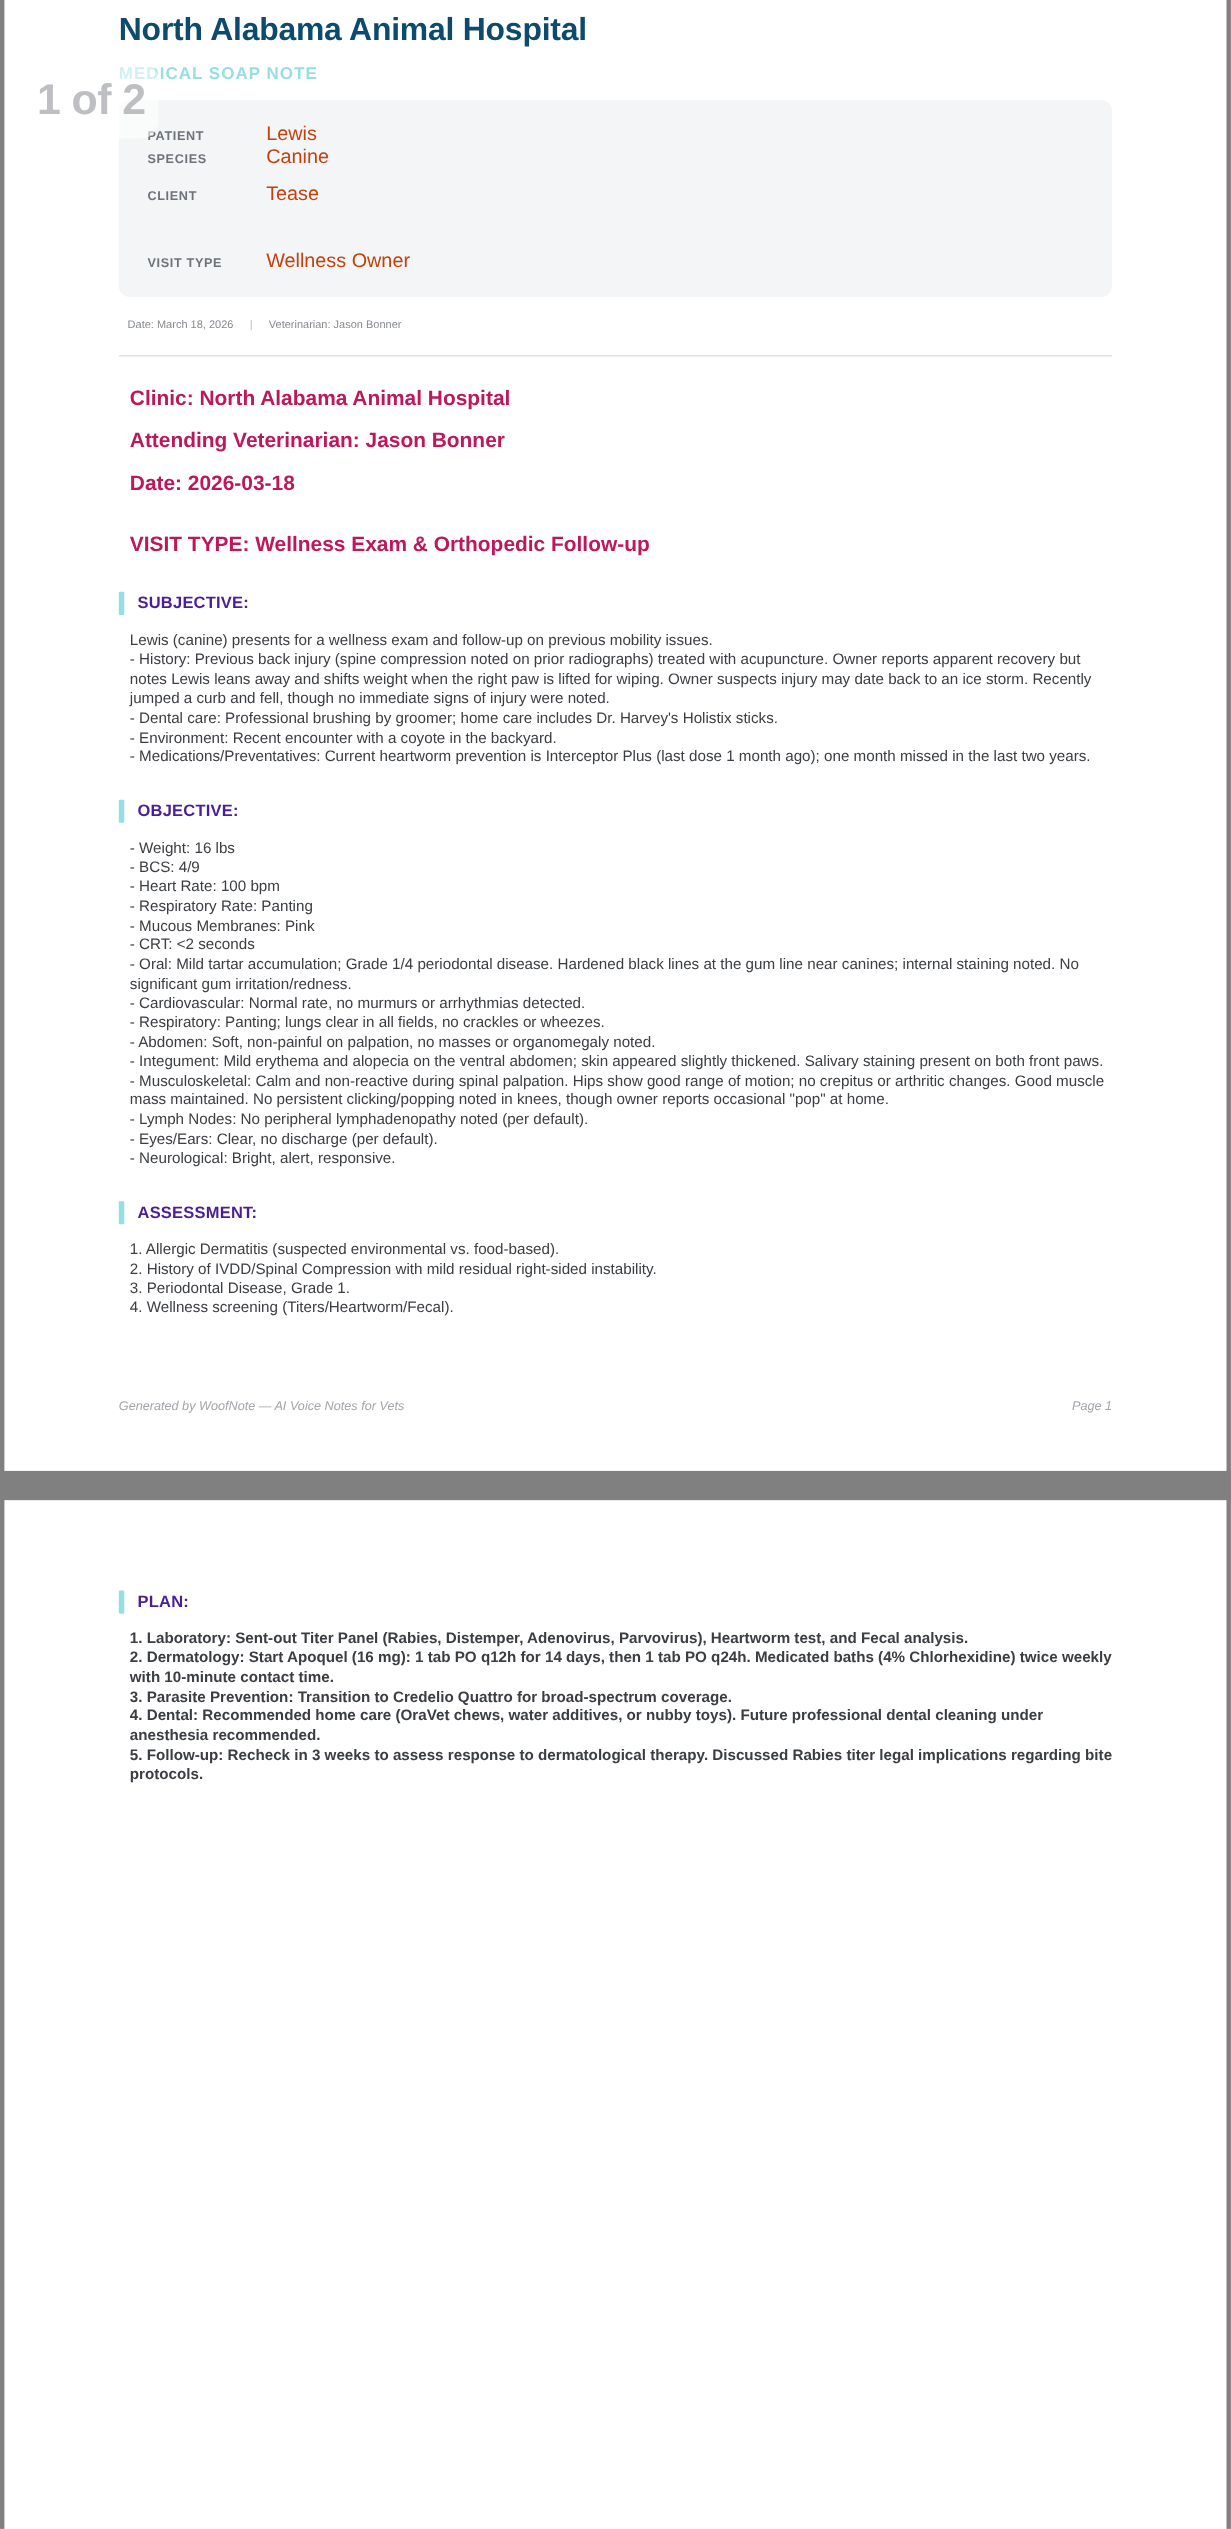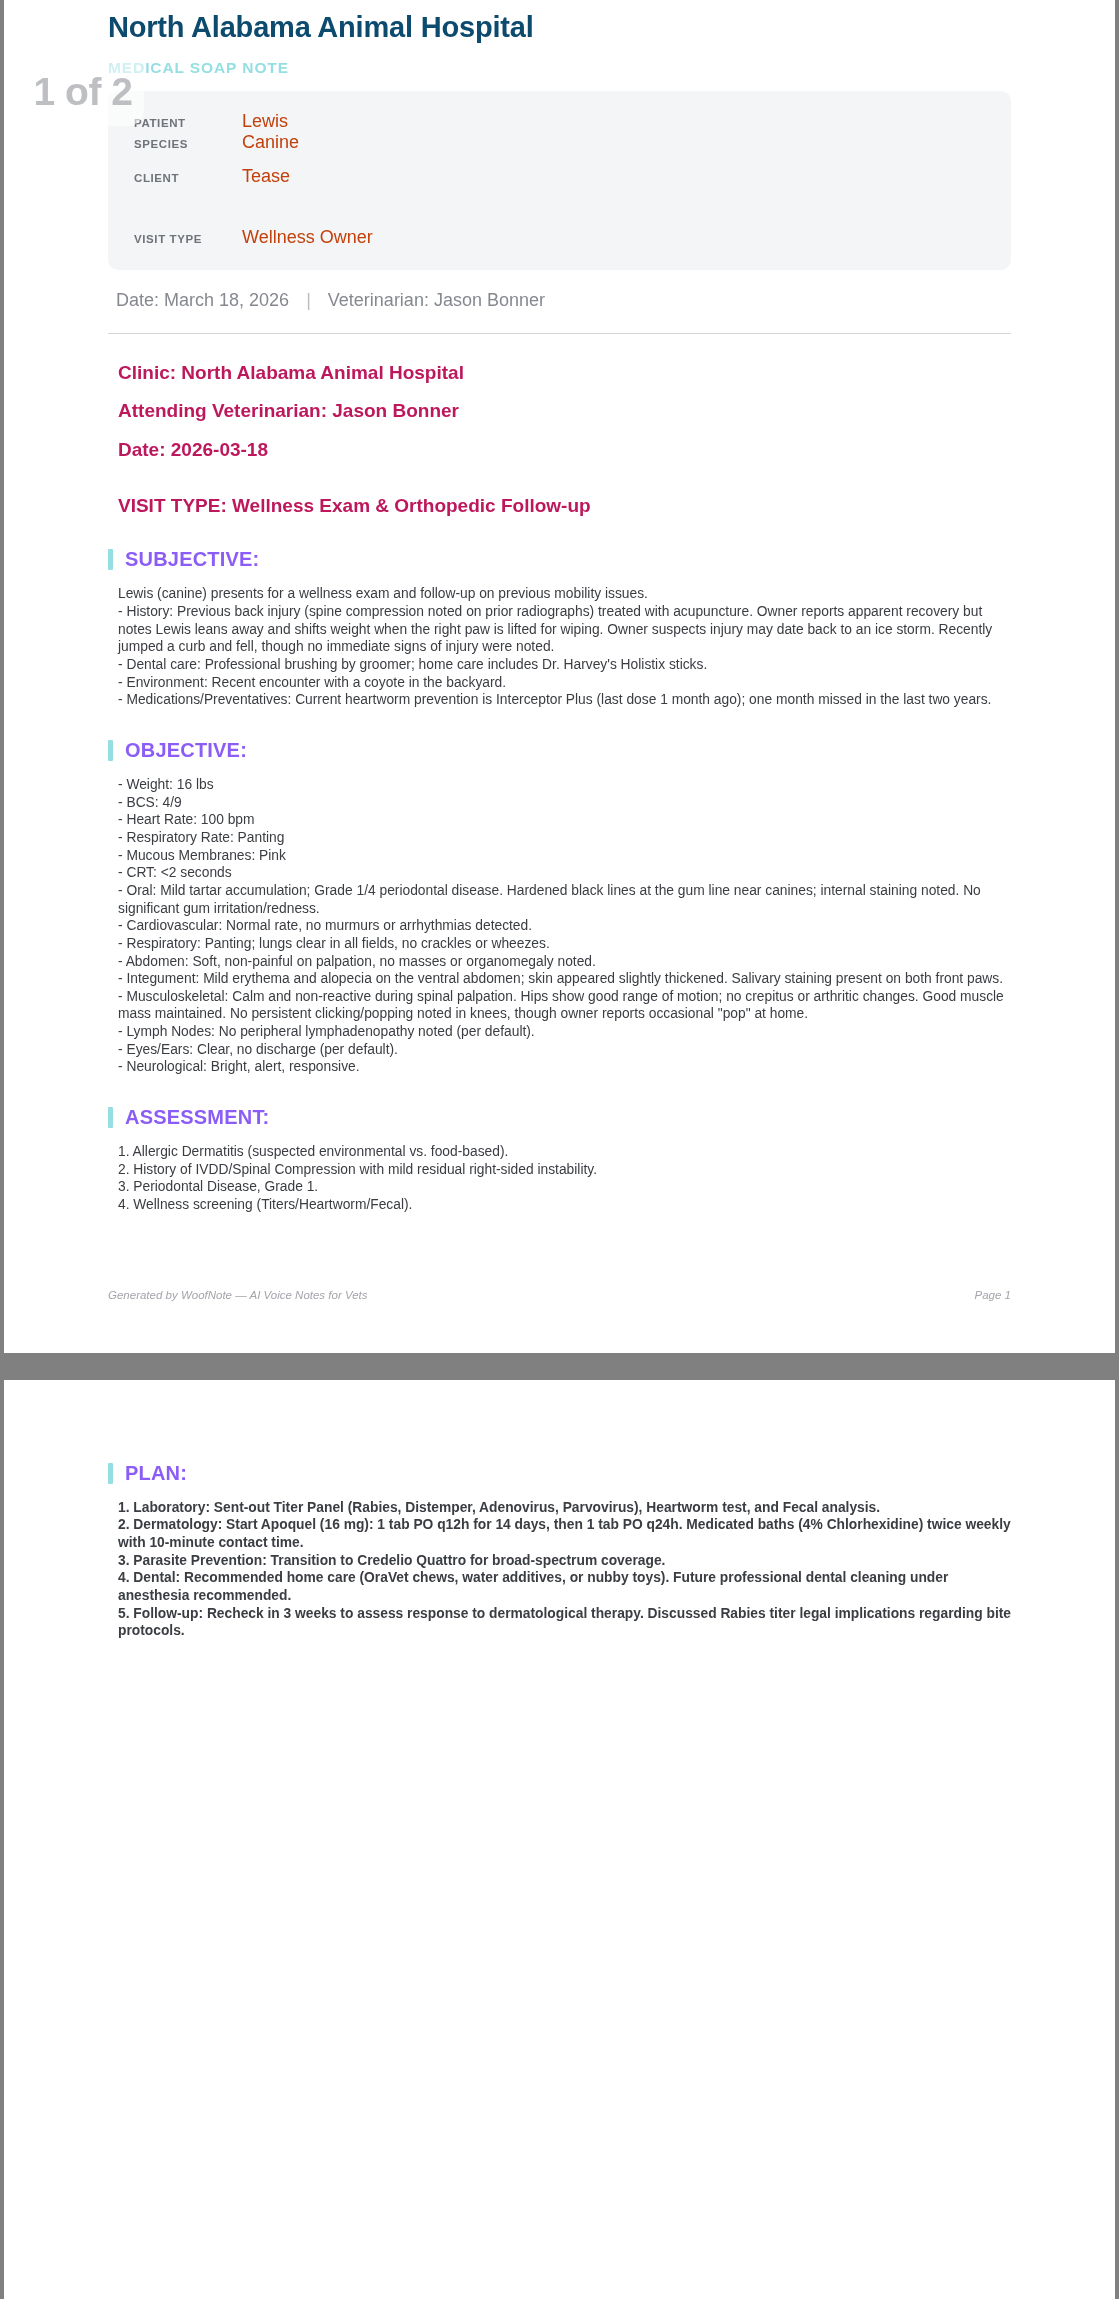--- a/index.html
+++ b/index.html
@@ -81,21 +81,21 @@
     color: #6e7279;
     letter-spacing: 0.6px;
     width: 108px;
     flex: 0 0 108px;
   }
   .meta-value {
     font-size: 18px;
     color: #c2410c;
   }
   .meta-footline {
-    font-size: 18px;
+    font-size: 10px;
     color: #85898f;
     padding: 4px 0 0 8px;
     margin-bottom: 22px;
   }
   .meta-footline .sep {
     padding: 0 12px;
     color: #b9bcc1;
   }
   .hr {
     border: 0;
@@ -122,23 +122,23 @@
     margin-left: -10px;
   }
   .accent-bar {
     width: 5px;
     height: 21px;
     background: #95dfe3;
     border-radius: 1px;
     flex: 0 0 5px;
   }
   .section-title {
-    font-size: 20px;
-    font-weight: bold;
-    color: #8b5cf6;
+    font-size: 15px;
+    font-weight: bold;
+    color: #4c1d95;
     letter-spacing: 0.2px;
     margin-left: 12px;
   }
   .section-body {
     font-size: 13.8px;
     color: #3a3d42;
     line-height: 1.28;
   }
 
   

